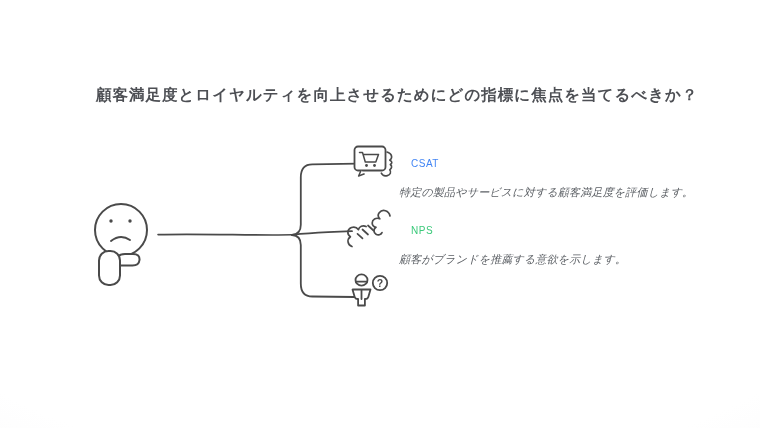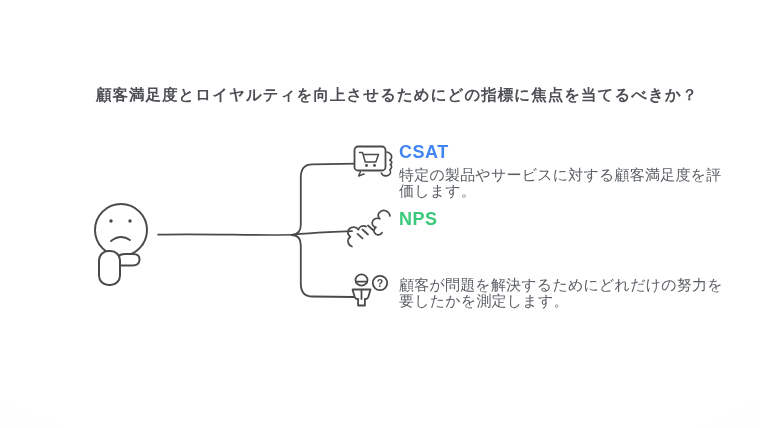--- a/index.html
+++ b/index.html
@@ -13,28 +13,29 @@
   .title{
     position:absolute;left:88px;top:77px;
     margin:8px;
     font-size:15.5px;font-weight:bold;letter-spacing:1px;
     color:#4d4f54;
     white-space:nowrap;
   }
   .diagram-svg{position:absolute;left:0;top:0;}
   .branch{position:absolute;left:399px;width:330px;}
   .branch-label{
-    margin:0;
-    font-size:18px;font-weight:bold;letter-spacing:.5px;
+    margin:12px;
+    font-size:10px;font-weight:normal;letter-spacing:.5px;
     line-height:16px;
   }
   .branch-desc{
     margin:7px 0 0 0;
-    font-size:15px;line-height:16px;letter-spacing:.2px;
+    font-size:11px;line-height:16px;letter-spacing:.2px;
     color:#5a5e63;
+    font-style:italic;
   }
   .branch.csat{top:144px;}
   .branch.nps{top:211px;}
   .branch.ces{top:270px;}
   .branch.csat .branch-label{color:#4285F4;}
   .branch.nps  .branch-label{color:#3BC97A;}
   .branch.ces  .branch-label{color:#E8883C;}
   .sketch{stroke:#4a4a4a;fill:none;stroke-linecap:round;stroke-linejoin:round;}
 </style>
 </head>
@@ -89,19 +90,19 @@
     </g>
   </svg>
 
   <div class="branch csat">
     <h2 class="branch-label">CSAT</h2>
     <p class="branch-desc">特定の製品やサービスに対する顧客満足度を評価します。</p>
   </div>
 
   <div class="branch nps">
     <h2 class="branch-label">NPS</h2>
+    <p class="branch-desc">顧客がブランドを推薦する意欲を示します。</p>
   </div>
 
   <div class="branch ces">
-    <p class="branch-desc">顧客が問題を解決するためにどれだけの努力を要したかを測定します。</p>
   </div>
 
 </div>
 
 </body></html>

